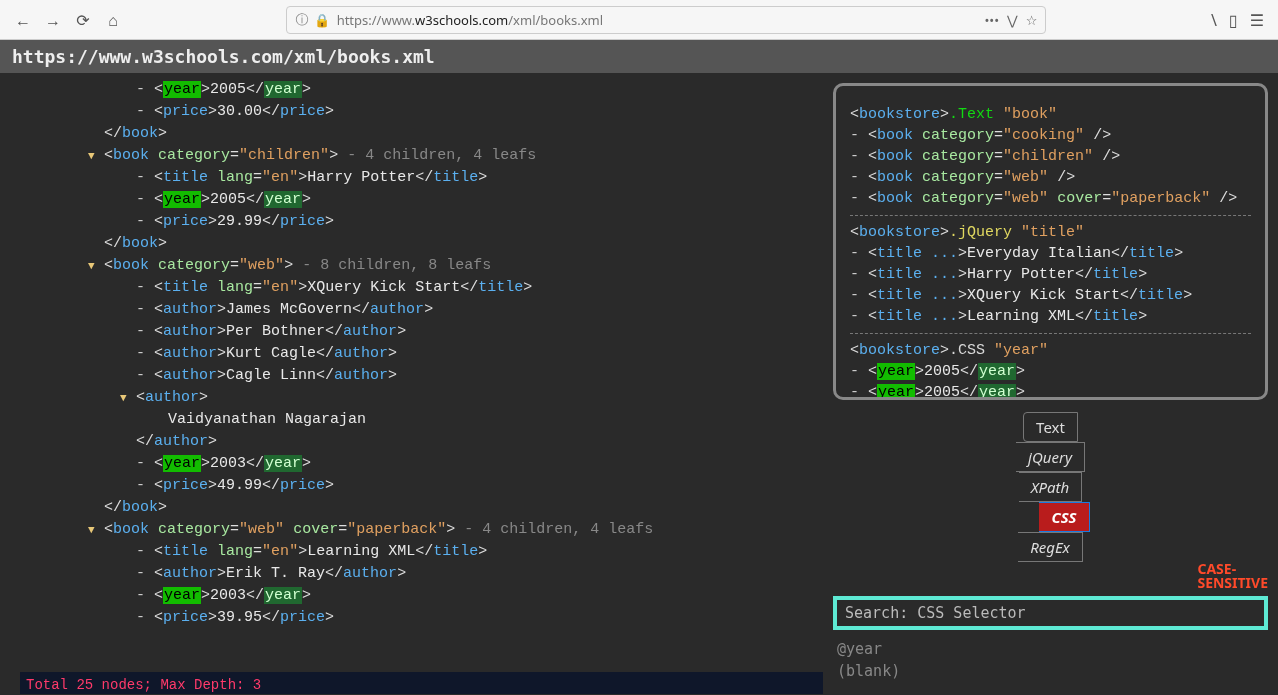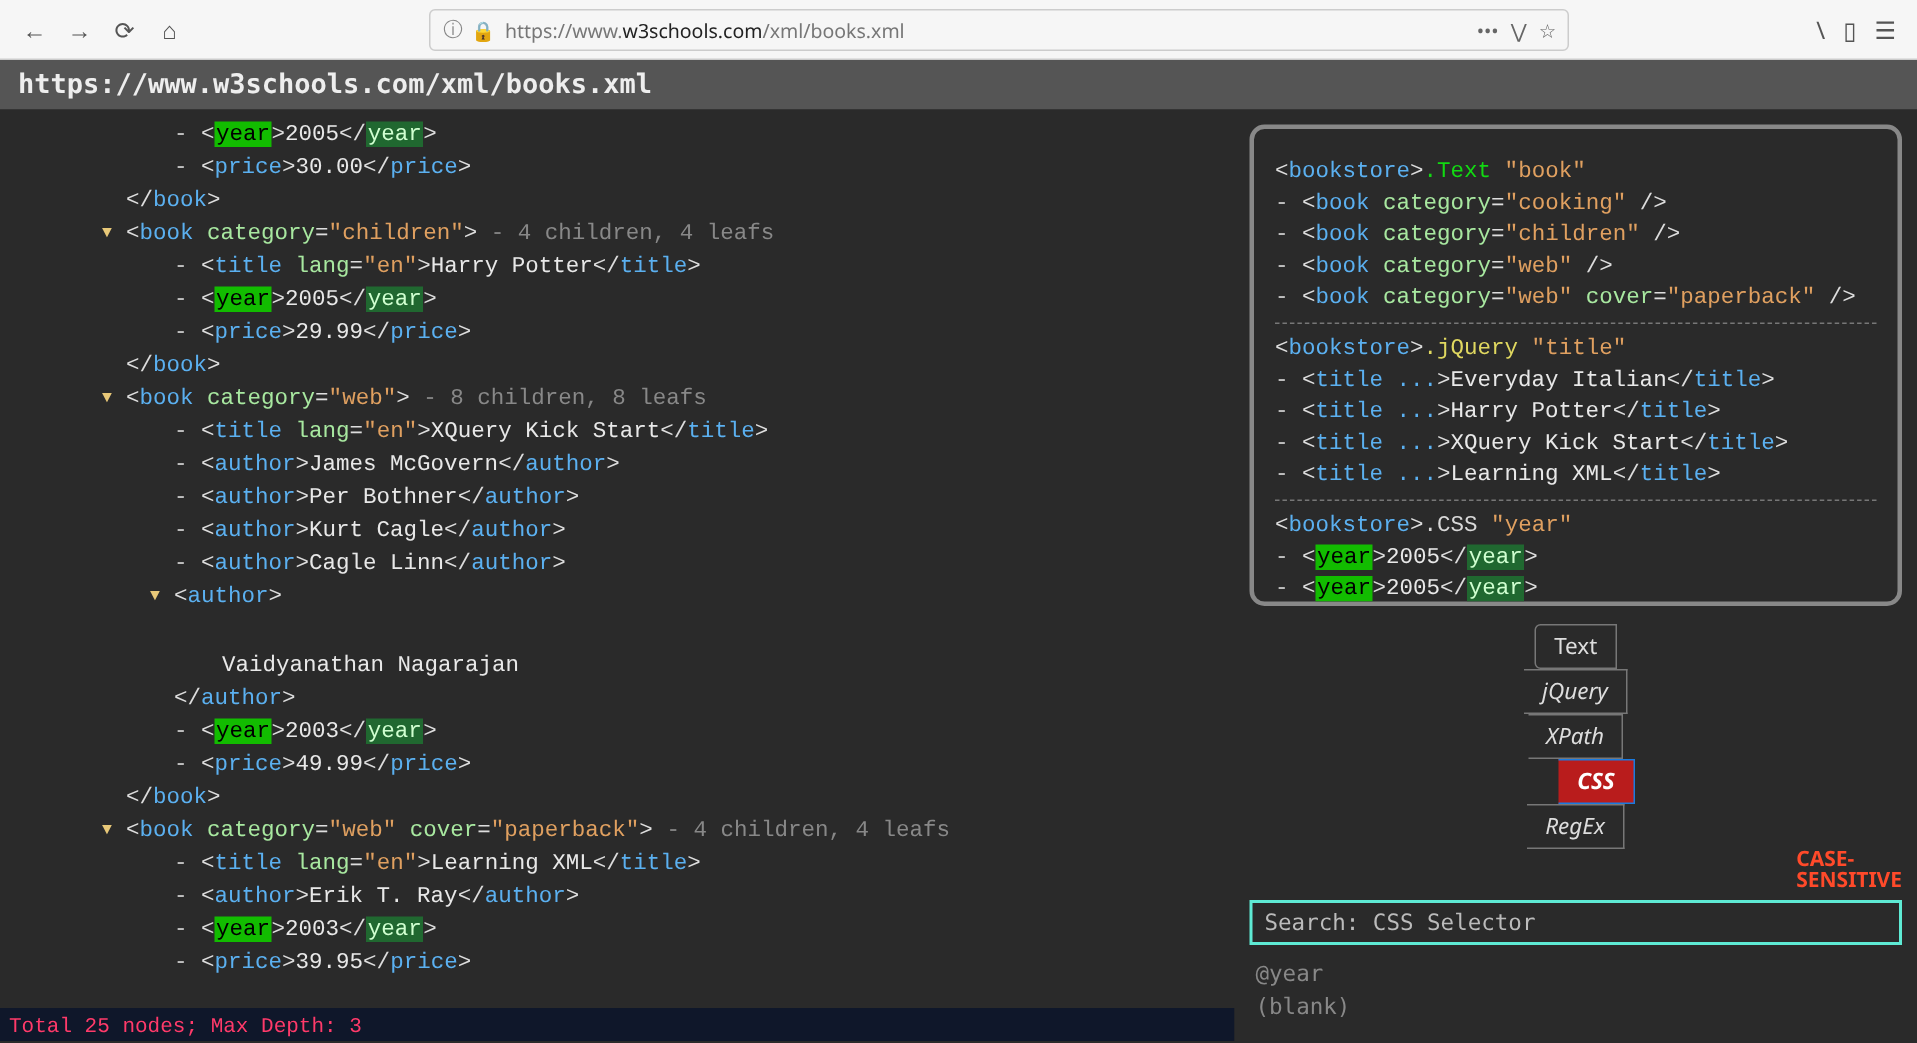--- a/index.html
+++ b/index.html
@@ -60,41 +60,42 @@
     font-size: 18px;
     font-weight: bold;
     padding: 6px 12px;
   }
 
   
   .main {
     display: flex;
     height: calc(695px - 40px - 34px);
     background: #2a2a2a;
+    padding-left: 20px;
   }
   .left-pane {
     flex: 1;
     overflow: hidden;
     padding: 6px 8px 0 8px;
     line-height: 22px;
     position: relative;
   }
   .right-pane {
     width: 455px;
     padding: 10px;
     display: flex;
     flex-direction: column;
   }
 
   
   .tree { font-size: 15px; }
   .node { white-space: pre; }
   .ind1 { padding-left: 76px; }
   .ind2 { padding-left: 108px; }
-  .ind3 { padding-left: 140px; margin-top: 24px; }
+  .ind3 { padding-left: 140px; }
   .tog { position: relative; padding-left: 76px; }
   .tog::before {
     content: "▼";
     position: absolute;
     left: 60px;
     color: #e8c878;
     font-size: 11px;
   }
   .brkt { color: #ddd; }
   .tag  { color: #5bb0f0; }
@@ -151,21 +152,21 @@
     margin-left: auto;
     color: #ff4a2a;
     font-weight: bold;
     font-family: system-ui, Arial, sans-serif;
     font-size: 14px;
     line-height: 1;
     text-align: left;
   }
 
   .search-box {
-    border: 2px solid #5eead4;
+    border: 4px solid #5eead4;
     padding: 4px 8px;
     color: #bbb;
     font-family: Menlo, Consolas, monospace;
     font-size: 15px;
     margin-bottom: 6px;
   }
   .history {
     color: #888;
     font-family: Menlo, Consolas, monospace;
     font-size: 15px;

